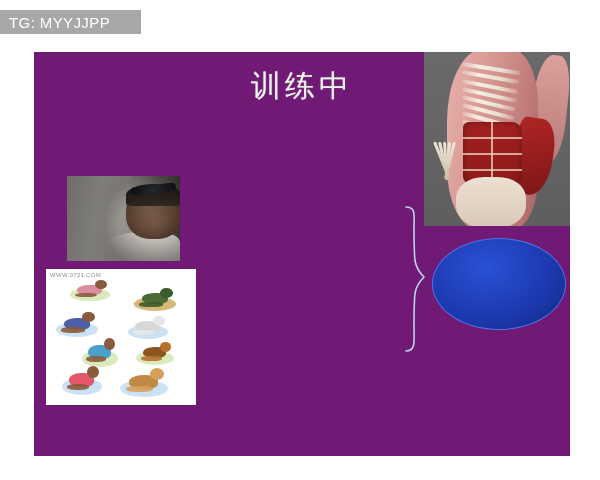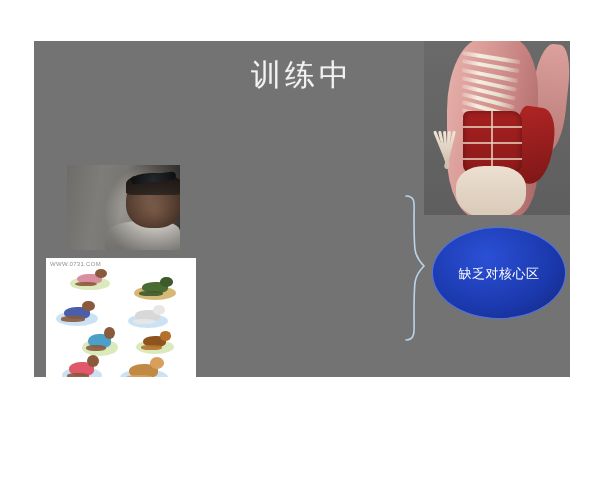--- a/index.html
+++ b/index.html
@@ -17,23 +17,23 @@
     width: 141px; height: 24px;
     background: #a8a8a8;
     display: flex; align-items: center;
     padding-left: 9px;
     color: #ffffff; font-size: 15px; letter-spacing: .4px;
     z-index: 40;
   }
 
   
   #slide {
-    position: absolute; left: 34px; top: 41px;
-    width: 536px; height: 336px;
-    background: #737373;
+    position: absolute; left: 34px; top: 52px;
+    width: 536px; height: 404px;
+    background: #701a75;
     overflow: hidden;
   }
 
   #slide-title {
     position: absolute; left: 0; top: 14px; width: 100%;
     text-align: center;
     color: #f2f2f2;
     font-size: 30px; font-weight: 400;
     letter-spacing: 4px;
     font-family: "DejaVu Sans", "Liberation Sans", sans-serif;
@@ -262,20 +262,22 @@
       <div class="an-hand" id="an-hand">
           <div class="an-finger" style="left: 0px; transform: rotate(-22deg);"></div>
           <div class="an-finger" style="left: 5px; transform: rotate(-13deg);"></div>
           <div class="an-finger" style="left: 10px; transform: rotate(-4deg);"></div>
           <div class="an-finger" style="left: 15px; transform: rotate(5deg);"></div>
           <div class="an-finger" style="left: 20px; transform: rotate(14deg);"></div>
         </div>
     </div>
 
     <div id="ellipse">
-      <div>缺乏对核心区</div>
     </div>
 
   </div>
 
+  <div id="tg-badge">
+    <span>TG: MYYJJPP</span>
+  </div>
 
 
 </div>
 
 </body></html>

